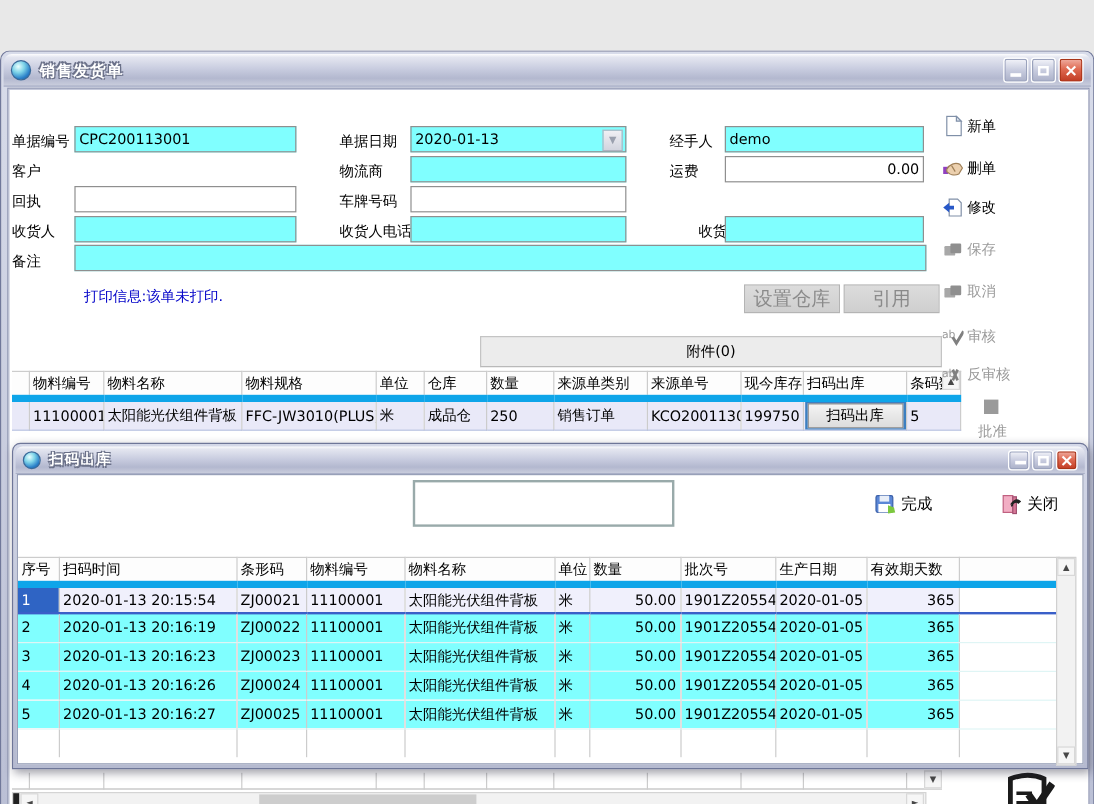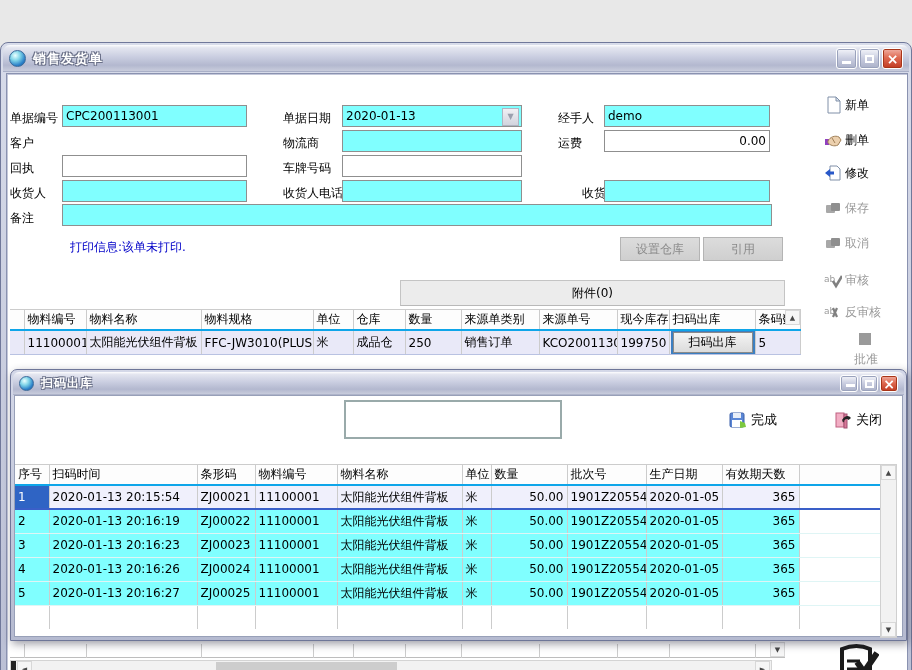--- a/index.html
+++ b/index.html
@@ -21,39 +21,39 @@
   .cap.close{background:linear-gradient(180deg,#f0b0a4,#df6a52 45%,#c03a22);box-shadow:inset 0 0 0 1px #a83418;border-color:#fff;}
   .cap.close span{color:#fff;font-weight:bold;font-size:14px;line-height:1;}
   .client{position:absolute;left:5px;top:30px;width:902px;height:636px;background:#fff;border:1px solid #8a92b0;box-shadow:inset 1px 1px 0 #c4c8da;}
   
   .lbl{position:absolute;white-space:nowrap;}
   .fld{position:absolute;height:22px;border:1px solid #8f8f8f;background:#fff;font-size:12px;font-family:inherit;padding:0 3px;color:#000;}
   .fld.cyan{background:#80FFFF;}
   .fld.num{text-align:right;}
   .combo-arrow{position:absolute;width:17px;height:18px;top:2px;right:2px;background:linear-gradient(180deg,#f0f0f4,#d2d4de);border:1px solid #b0b4c2;color:#9aa0ae;font-size:8px;display:flex;align-items:center;justify-content:center;}
   .printinfo{position:absolute;color:#0000C8;text-align:right;}
-  .gbtn{position:absolute;width:80px;height:24px;background:linear-gradient(180deg,#dcdcdc,#cfcfcf);border:1px solid #b4b4b4;color:#8a8a8a;font-size:12px;display:flex;align-items:center;justify-content:center;}
+  .gbtn{position:absolute;width:80px;height:24px;background:linear-gradient(180deg,#dcdcdc,#cfcfcf);border:1px solid #b4b4b4;color:#8a8a8a;font-size:16px;display:flex;align-items:center;justify-content:center;}
   
   .tab{position:absolute;height:28px;display:flex;align-items:center;justify-content:center;font-size:12px;}
   .tab.active{background:#fff;border:1px solid #b9b9b9;border-bottom:1px solid #fff;border-radius:2px 2px 0 0;z-index:2;}
   .tab.inactive{background:#ececec;border:1px solid #c4c4c4;border-bottom:1px solid #b9b9b9;top-margin:2px;}
   
   table.grid{border-collapse:collapse;table-layout:fixed;font-size:12px;}
-  table.grid th{font-weight:normal;text-align:left;background:#fdfdfd;border-right:1px solid #cccccc;border-bottom:2px solid #0ea5e9;border-top:1px solid #cccccc;padding:1px 3px;height:18px;white-space:nowrap;overflow:hidden;}
+  table.grid th{font-weight:normal;text-align:left;background:#fdfdfd;border-right:1px solid #cccccc;border-bottom:6px solid #0ea5e9;border-top:1px solid #cccccc;padding:1px 3px;height:18px;white-space:nowrap;overflow:hidden;}
   table.grid td{border-right:1px solid #cccccc;padding:1px 3px;white-space:nowrap;overflow:hidden;height:24px;}
   .prod-row td{background:#e9e9f8;border-bottom:1px solid #b9c2e2;height:27px;}
   .rowsel{background:#dcdfe8;border-right:1px solid #aaa;}
   .scanbtn{width:80px;height:21px;background:linear-gradient(180deg,#f4f4f4,#dcdcdc);border:1px solid #8a8a8a;outline:2px solid #3c7fc1;font-size:12px;font-family:inherit;padding:0;}
   tr.row-cyan td{background:#80FFFF;border-bottom:1px solid #dff5f5;}
   tr.row-sel td{background:#f0f0fc;border-top:1px solid #94a8e0;border-bottom:2px solid #3a5fc8;}
   td.seq-sel{background:#2F64C4 !important;color:#fff;}
   td.num{text-align:right;}
   tr.row-empty td{background:#fff;border-bottom:none;}
   
-  .side-btn{position:absolute;left:817px;width:84px;height:22px;display:flex;align-items:center;gap:3px;cursor:default;}
+  .side-btn{position:absolute;left:778px;width:84px;height:22px;display:flex;align-items:center;gap:3px;cursor:default;}
   .side-btn .txt{font-size:12px;}
   .side-btn.disabled .txt{color:#9a9a9a;}
   .icon16{width:18px;height:18px;display:inline-block;}
   
   .modal{position:absolute;left:3px;top:295px;width:897px;height:272px;background:linear-gradient(180deg,#d4d8e8,#b5bad0);border:1px solid #6e7698;border-radius:7px 7px 0 0;box-shadow:2px 3px 8px rgba(40,40,60,.45);z-index:10;}
   .modal .titlebar{height:23px;border-radius:6px 6px 0 0;}
   .modal .win-title{font-size:12px;}
   .modal .cap{width:18px;height:17px;}
   .modal-client{position:absolute;left:3px;top:25px;right:3px;bottom:3px;background:#fff;border:1px solid #98a0b8;}
   .scan-input{position:absolute;left:329px;top:4px;width:218px;height:39px;border:2px solid #9aa;background:#fff;font-family:inherit;font-size:13px;padding:2px 4px;}

